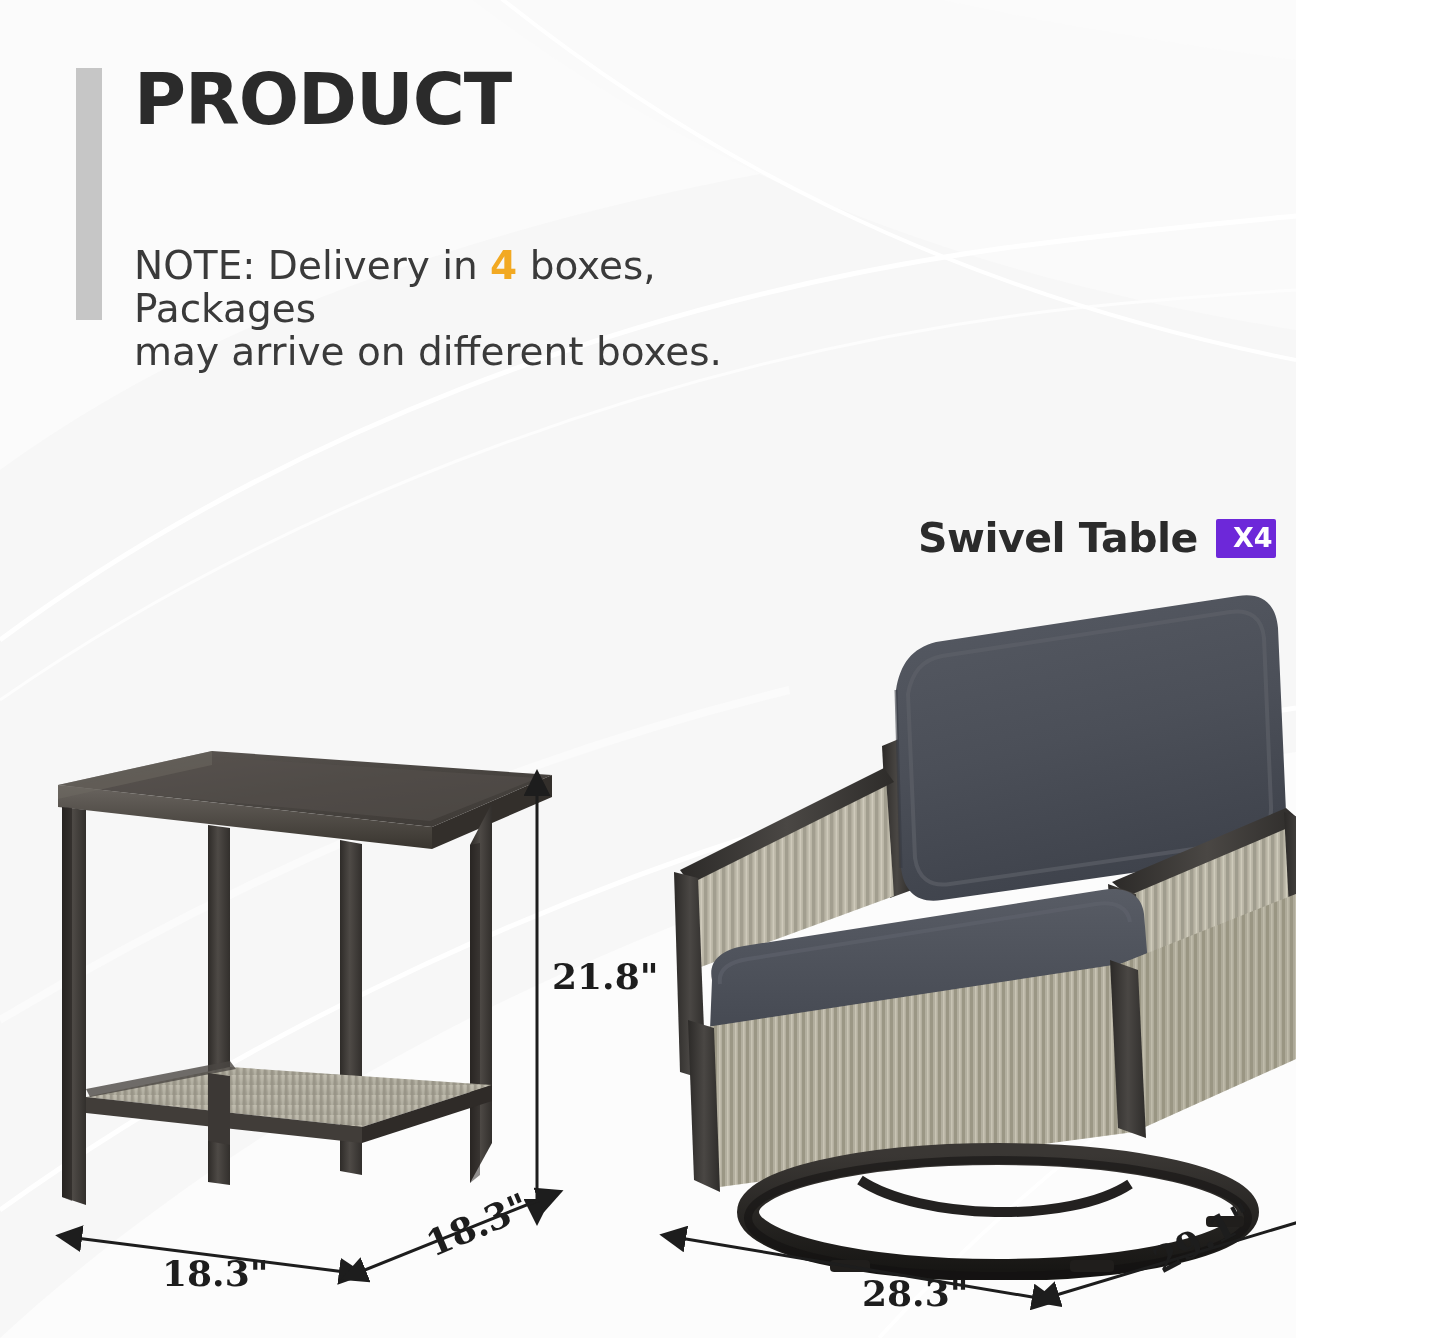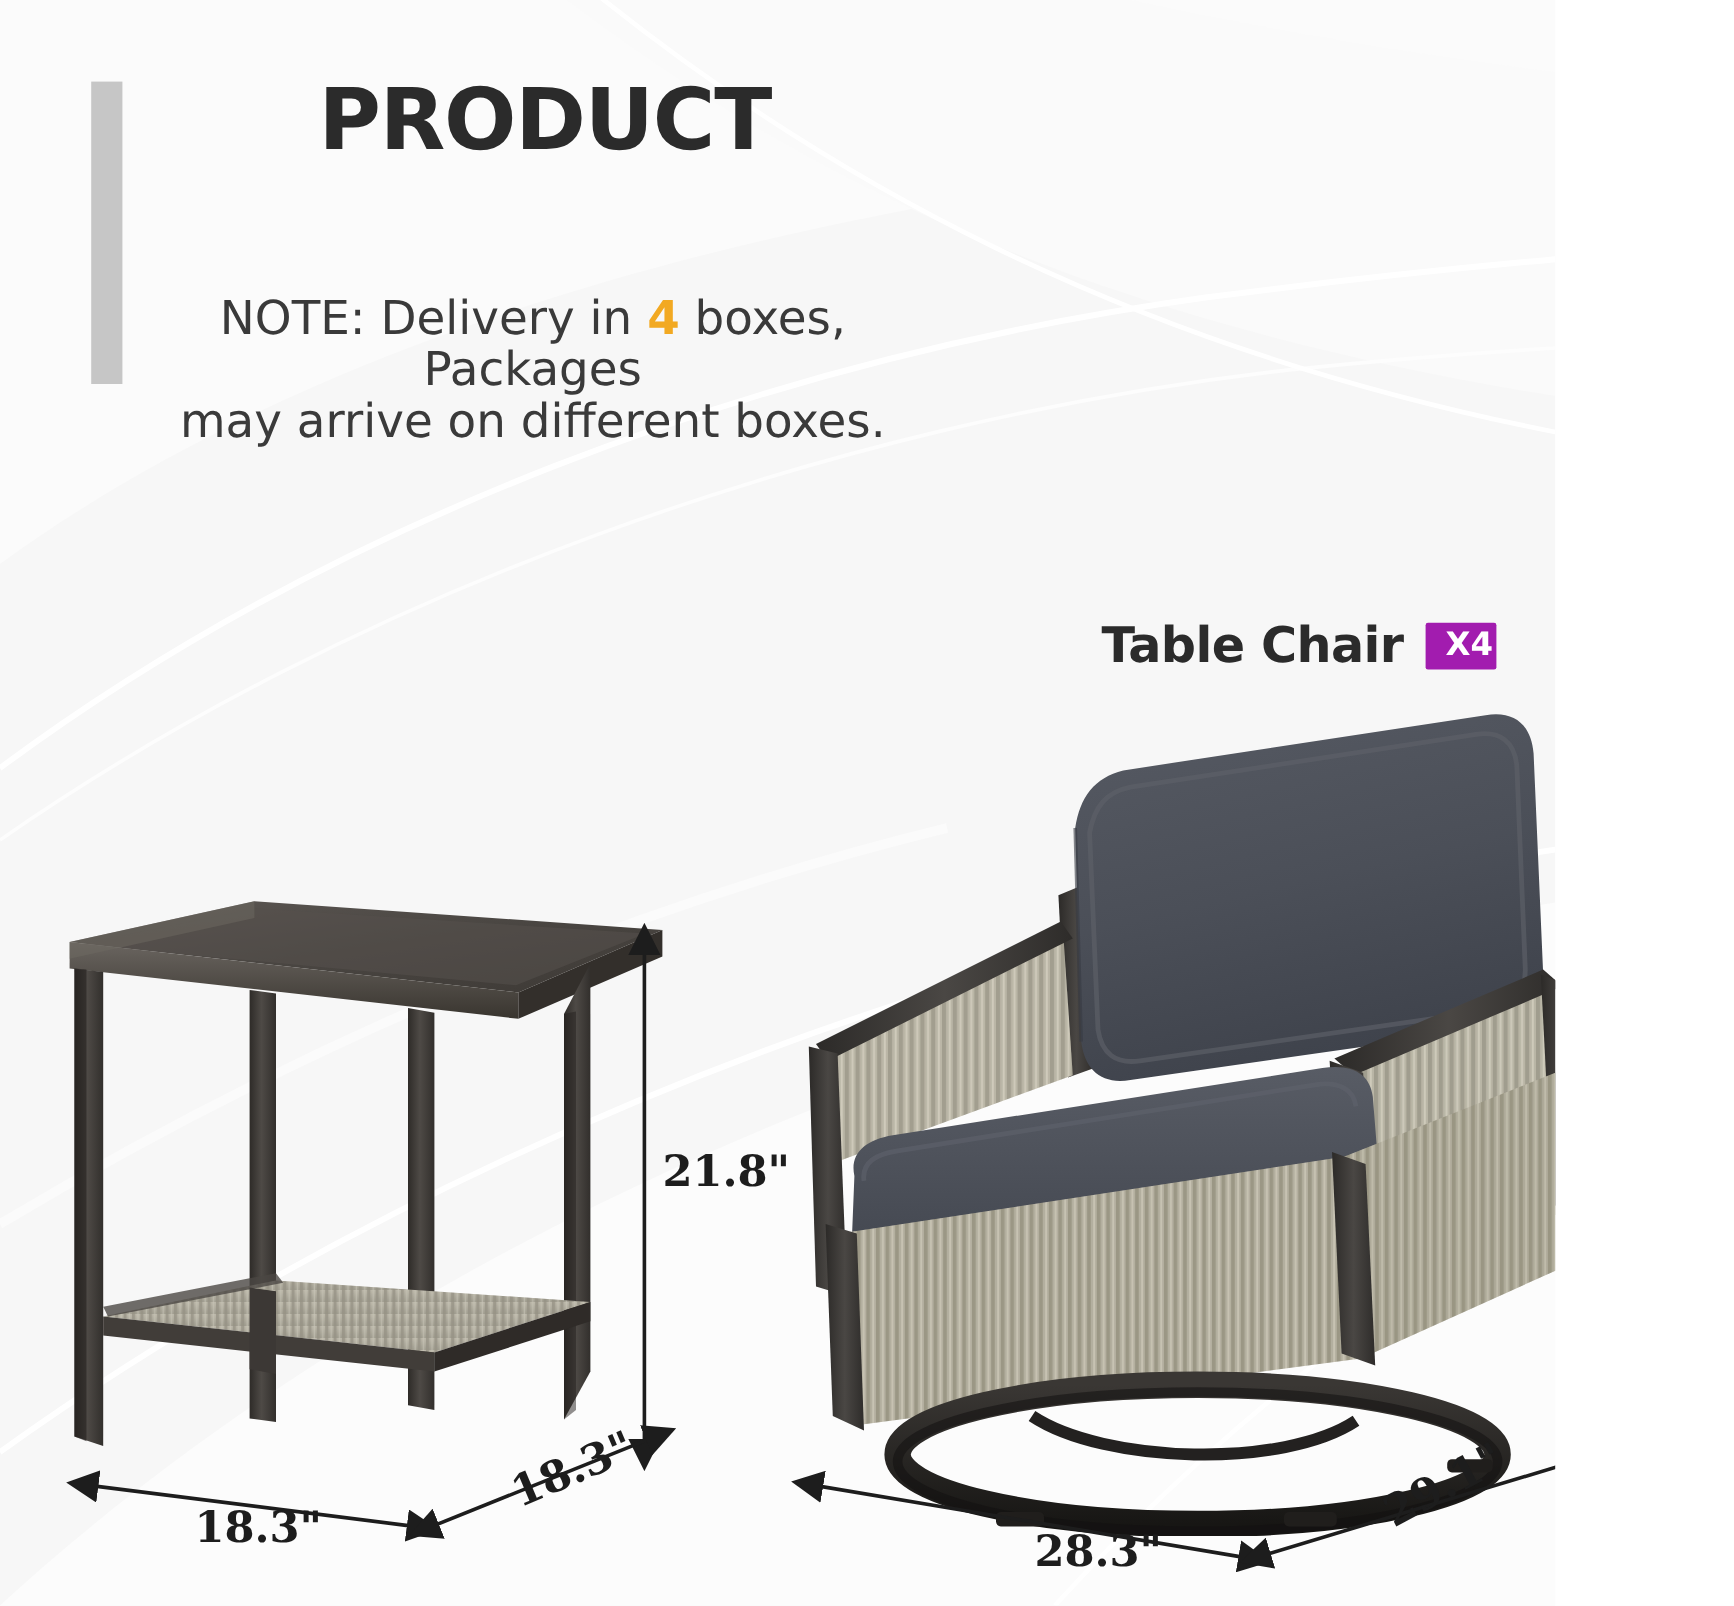--- a/index.html
+++ b/index.html
@@ -9,21 +9,20 @@
   }
   body {
     font-family: "Liberation Sans", sans-serif;
   }
   #page {
     position: relative;
     width: 1296px;
     height: 1338px;
     overflow: hidden;
     background: #f7f7f7;
-    text-align: center;
   }
   #bg-waves {
     position: absolute;
     inset: 0;
     width: 100%;
     height: 100%;
     pointer-events: none;
   }
 
   
@@ -80,21 +79,21 @@
     white-space: nowrap;
   }
   .product-label .pname {
     font-family: "DejaVu Sans", sans-serif;
     font-weight: bold;
     font-size: 41px;
     color: #2b2b2b;
     letter-spacing: -0.5px;
   }
   .qty-badge {
-    background: #a21caf;
+    background: #6d28d9;
     color: #ffffff;
     font-family: "DejaVu Sans", sans-serif;
     font-weight: bold;
     font-size: 27px;
     padding: 5px 3px 7px 17px;
     line-height: 1;
     border-radius: 2px;
   }
   #label-side-table { left: 172px; top: 678px; }
   #label-swivel-chair { left: 918px; top: 514px; }
@@ -147,21 +146,21 @@
       <div class="title-line">PRODUCT</div>
     </div>
     <div id="note-wrap">
       <span>NOTE: Delivery in </span><span class="hl">4</span><span> boxes, Packages</span><br>
       <span>may arrive on different boxes.</span>
     </div>
   </div>
 
 
   <div class="product-label" id="label-swivel-chair">
-    <span class="pname">Table Chair</span>
+    <span class="pname">Swivel Table</span>
     <span class="qty-badge">X4</span>
   </div>
 
   <svg class="art" id="art-table" viewBox="0 0 540 520">
     <defs>
       <linearGradient id="tbl-top-g" x1="0" y1="0" x2="1" y2="1">
         <stop offset="0" stop-color="#5d5854"></stop>
         <stop offset="0.5" stop-color="#4a4642"></stop>
         <stop offset="1" stop-color="#3d3935"></stop>
       </linearGradient>

